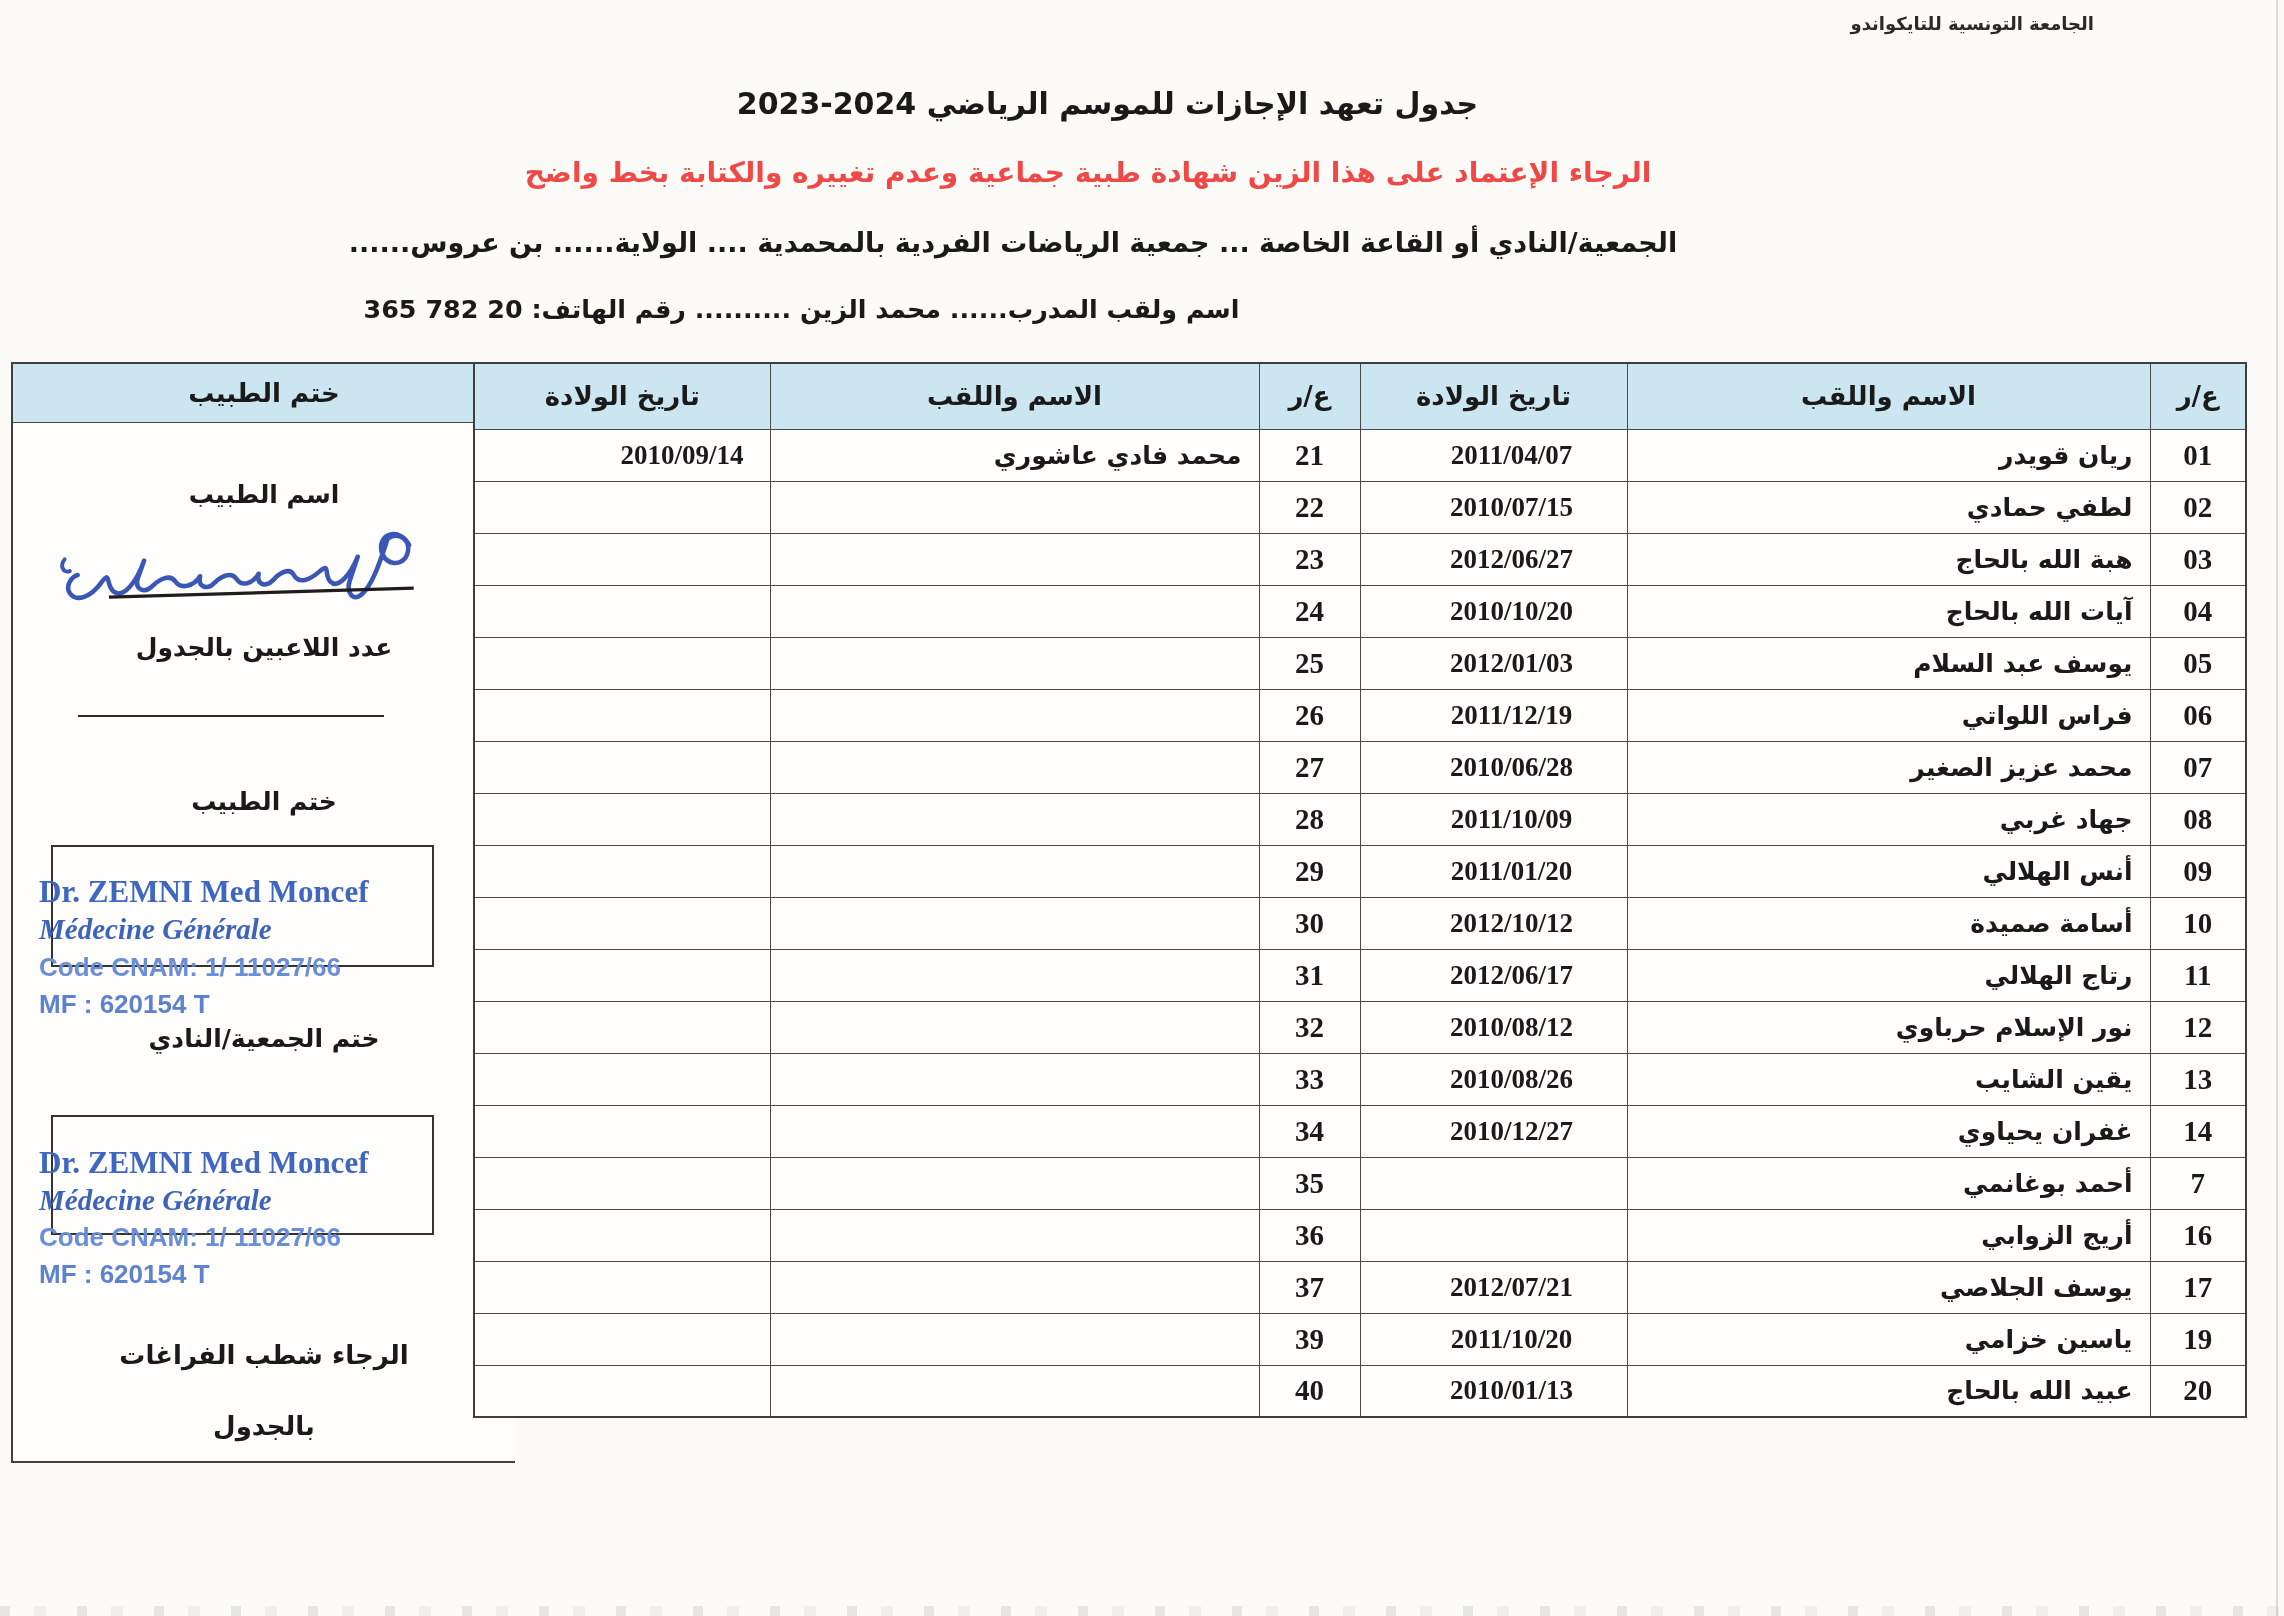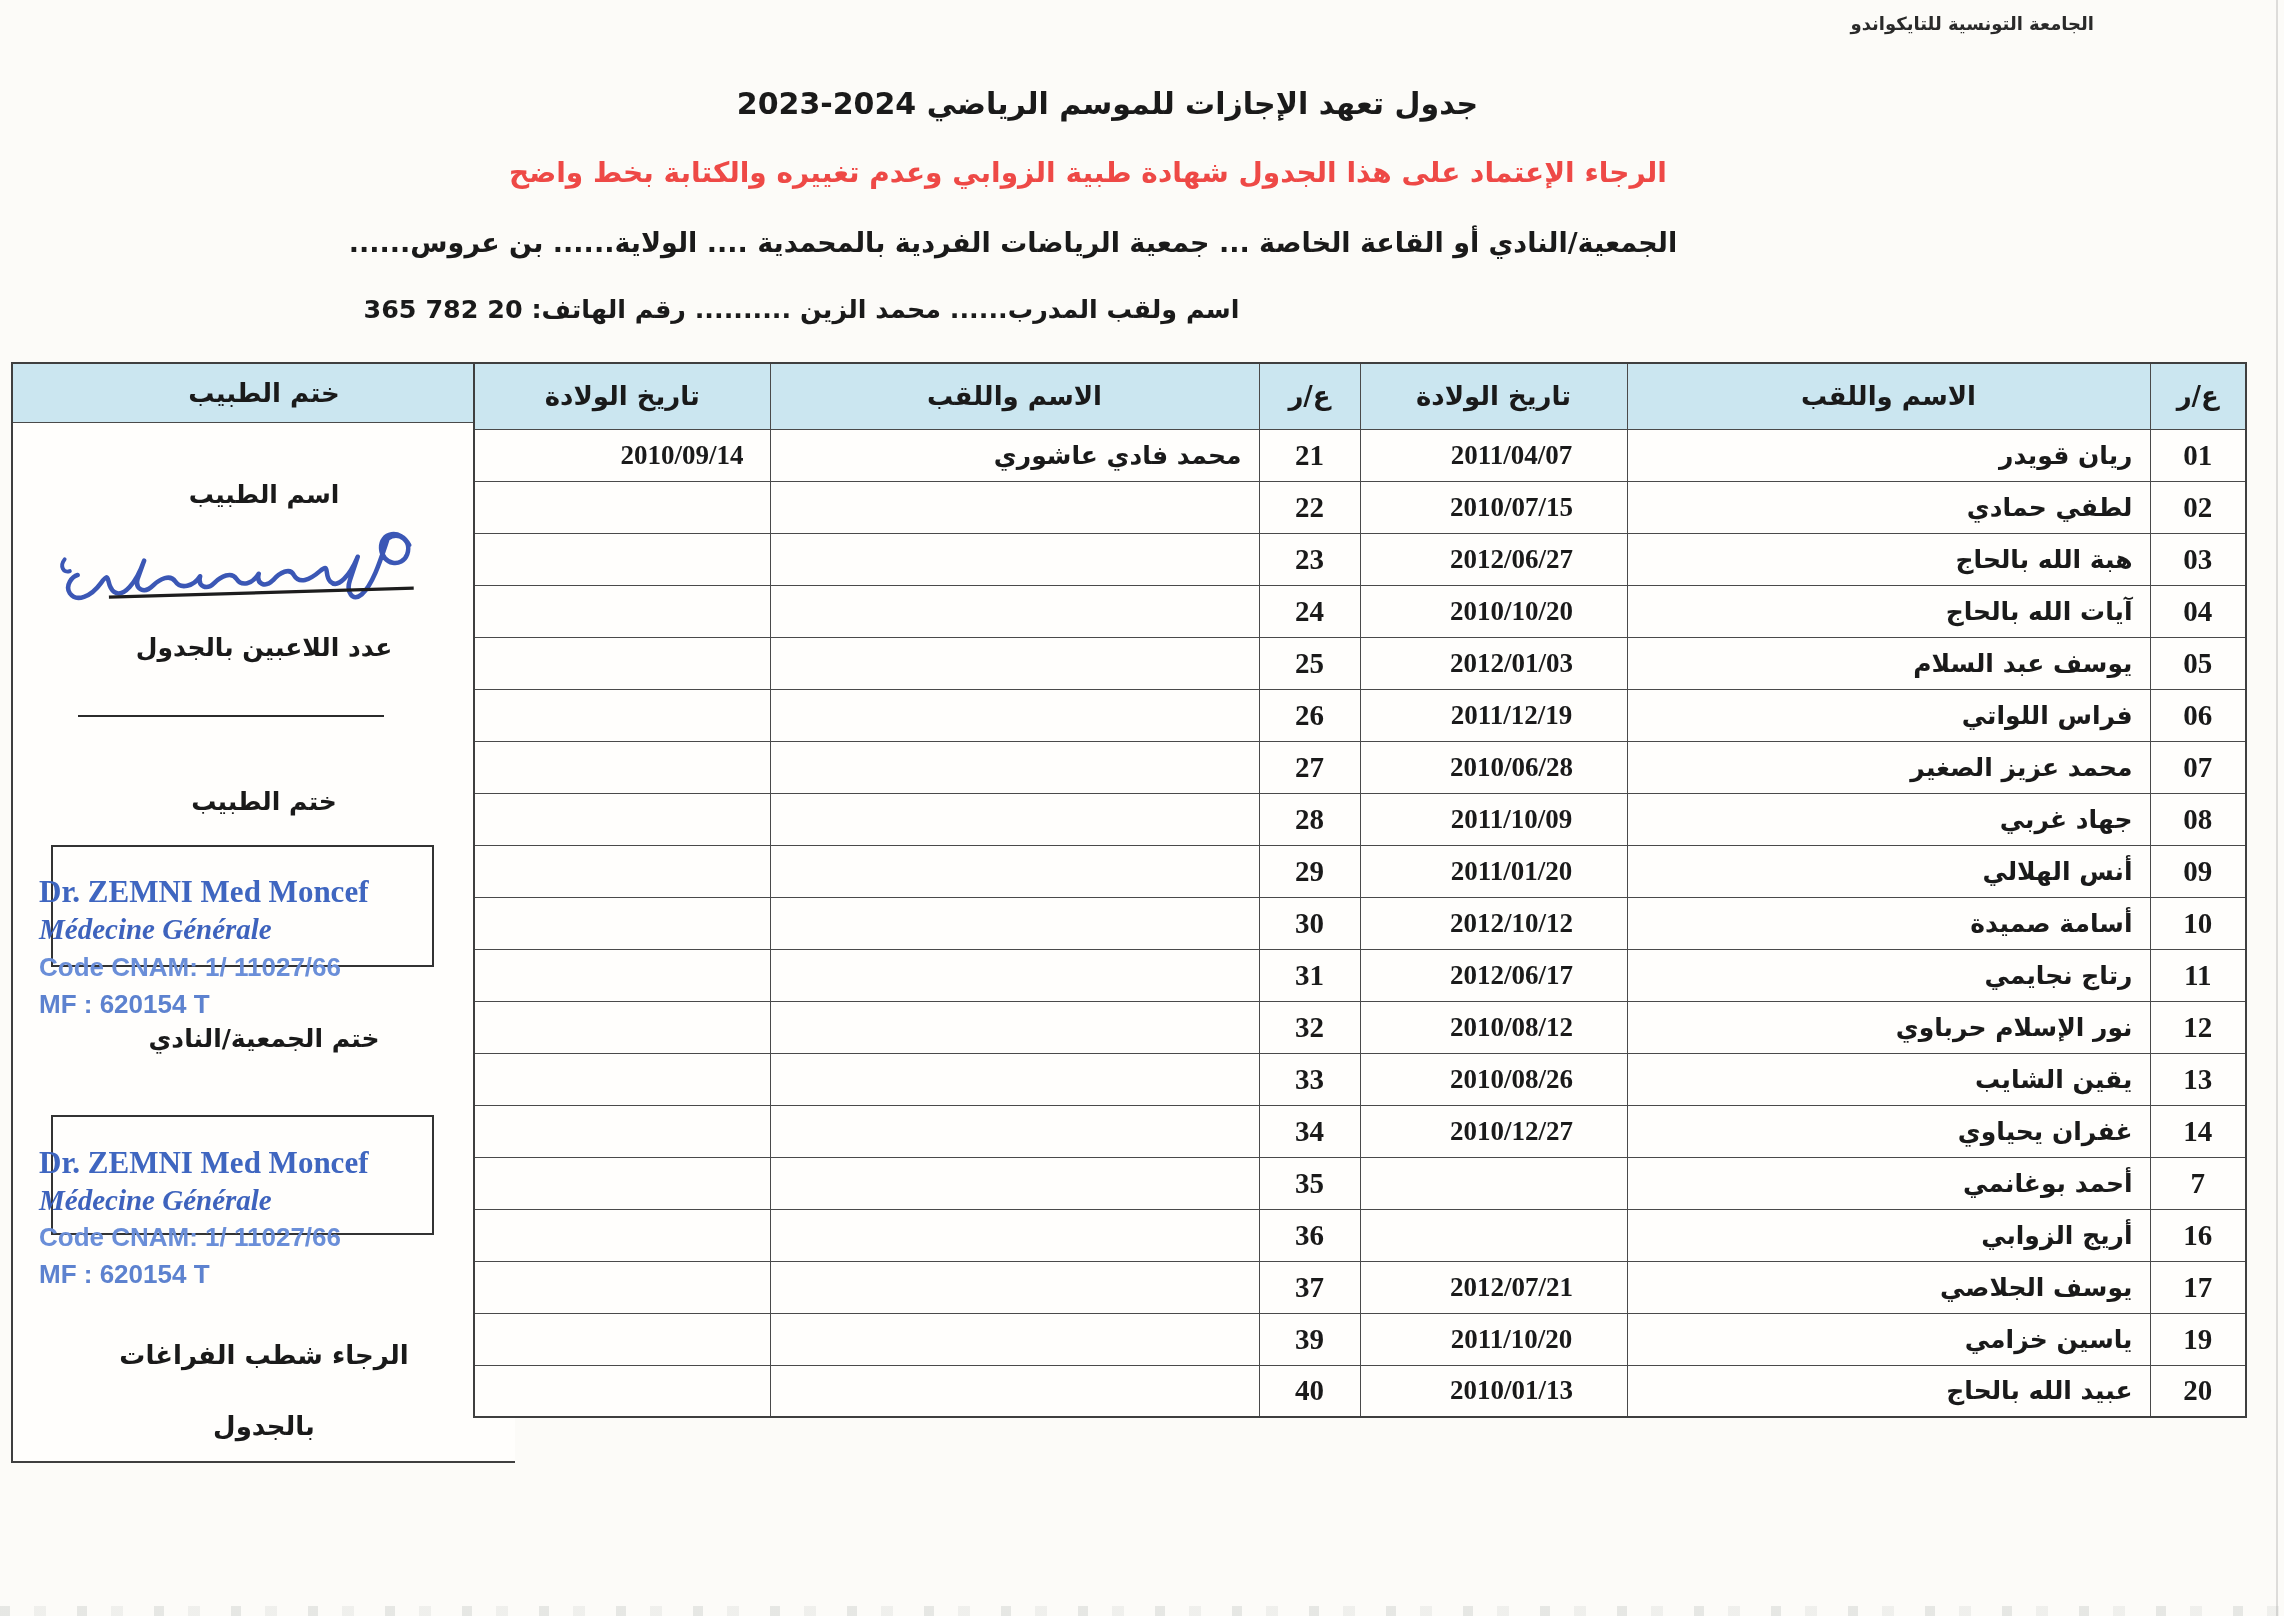--- a/index.html
+++ b/index.html
@@ -76,21 +76,21 @@
       rgba(110,122,118,.16) 34px 46px, rgba(255,255,255,0) 46px 77px);
   }
   .scan-edge{top:0;bottom:0;right:5.9px;width:2px;background:rgba(140,140,140,.28);}
 </style>
 </head>
 <body>
 
 <div class="abs fed-name">الجامعة التونسية للتايكواندو</div>
 
 <div class="abs center-line title-line">جدول تعهد الإجازات للموسم الرياضي 2024-2023</div>
-<div class="abs center-line red-line">الرجاء الإعتماد على هذا الجدول شهادة طبية الزوابي وعدم تغييره والكتابة بخط واضح</div>
+<div class="abs center-line red-line">الرجاء الإعتماد على هذا الزين شهادة طبية جماعية وعدم تغييره والكتابة بخط واضح</div>
 <div class="abs center-line club-line">الجمعية/النادي أو القاعة الخاصة ... جمعية الرياضات الفردية بالمحمدية .... الولاية...... بن عروس......</div>
 <div class="abs center-line coach-line">اسم ولقب المدرب...... محمد الزين .......... رقم الهاتف: 20 782 365</div>
 
 <div class="abs stamp-col">
   <div class="stamp-col-header">ختم الطبيب</div>
   <div class="stamp-col-body">
 
     <div class="sc-label sc-doctor-name">اسم الطبيب</div>
 
     <div class="sig-wrap">
@@ -223,21 +223,21 @@
         <td class="c-num">30</td>
         <td class="c-dob">2012/10/12</td>
         <td class="c-name">أسامة صميدة</td>
         <td class="c-num">10</td>
       </tr>
       <tr>
         <td class="c-dob2"></td>
         <td class="c-name"></td>
         <td class="c-num">31</td>
         <td class="c-dob">2012/06/17</td>
-        <td class="c-name">رتاج نجايمي</td>
+        <td class="c-name">رتاج الهلالي</td>
         <td class="c-num">11</td>
       </tr>
       <tr>
         <td class="c-dob2"></td>
         <td class="c-name"></td>
         <td class="c-num">32</td>
         <td class="c-dob">2010/08/12</td>
         <td class="c-name">نور الإسلام حرباوي</td>
         <td class="c-num">12</td>
       </tr>

